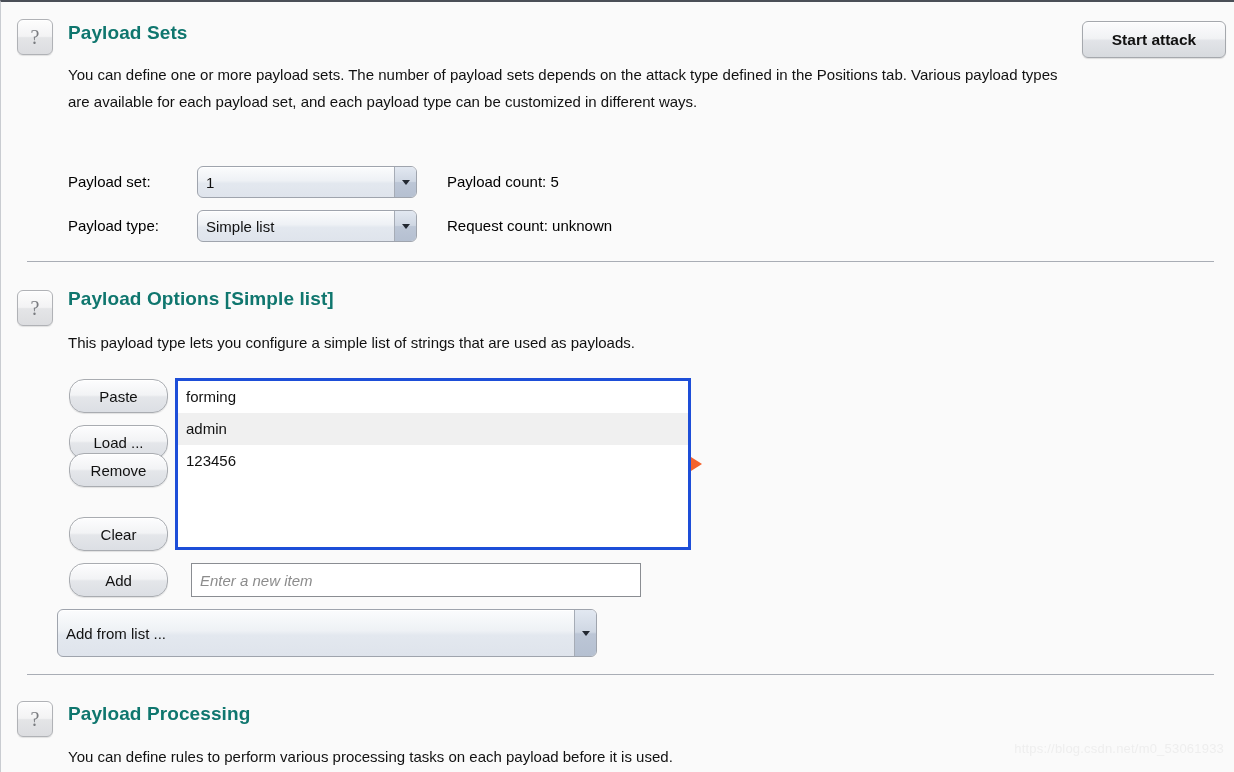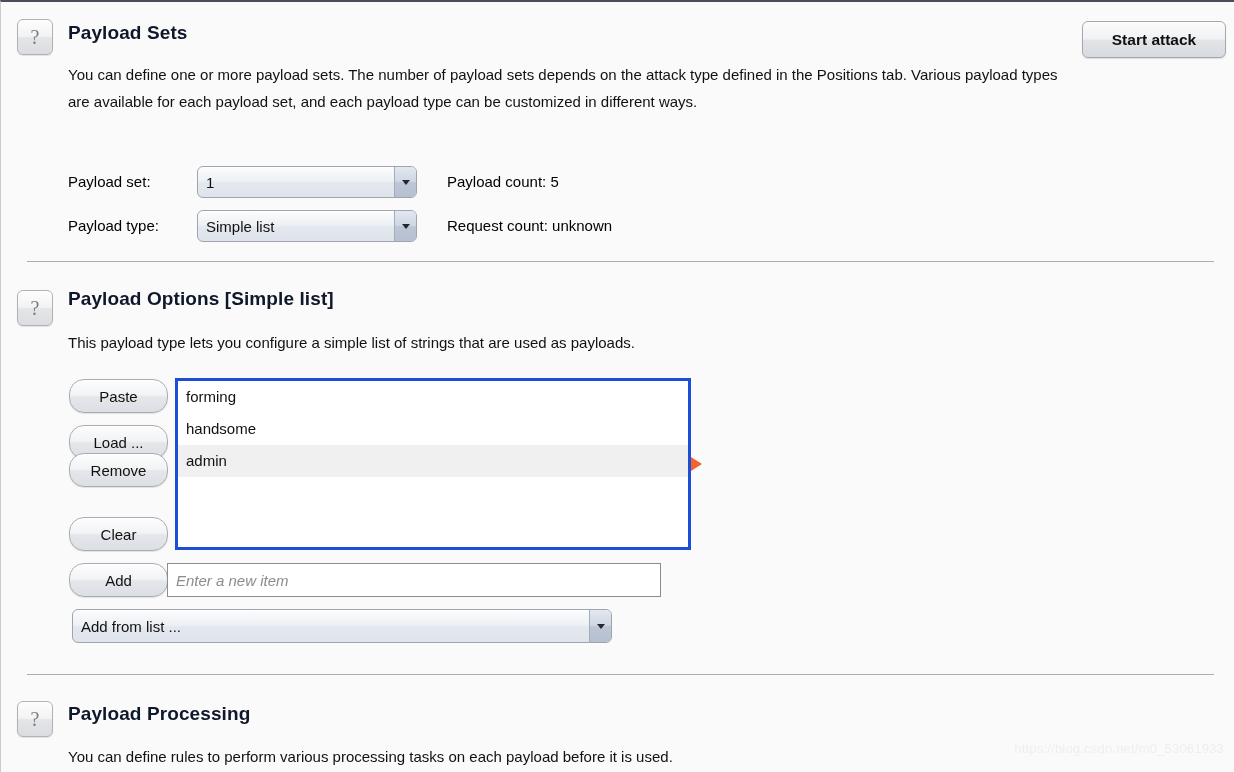--- a/index.html
+++ b/index.html
@@ -45,21 +45,21 @@
     justify-content: center;
     font-size: 20px;
     line-height: 1;
     color: #7a7c80;
     font-family: "Liberation Serif", serif;
     font-weight: normal;
     cursor: pointer;
     user-select: none;
   }
   .sec-title {
-    color: #0f172a;
+    color: #0f766e;
     font-size: 19px;
     font-weight: bold;
     letter-spacing: 0.1px;
     white-space: nowrap;
   }
   .sec-desc {
     font-size: 15px;
     line-height: 27px;
     color: #111111;
     max-width: 1010px;
@@ -171,23 +171,23 @@
     background: #ffffff;
     white-space: nowrap;
     cursor: pointer;
     box-sizing: border-box;
   }
   .plist-row.alt { background: #f0f0f0; }
 
   
   .titem {
     position: absolute;
-    left: 166px;
+    left: 190px;
     top: 561px;
-    width: 494px;
+    width: 450px;
     height: 34px;
     border: 1px solid #8a8d92;
     background: #ffffff;
     box-sizing: border-box;
     font-family: "Liberation Sans", sans-serif;
     font-size: 15px;
     font-style: italic;
     color: #8c8c8c;
     padding: 0 8px;
     outline: none;
@@ -273,29 +273,29 @@
     <div class="sec-desc" style="position:absolute; left:67px; top:327px; width:1010px;">This payload type lets you configure a simple list of strings that are used as payloads.</div>
 
     <div class="pbtn" style="position:absolute; left:68px; top:377px;">Paste</div>
     <div class="pbtn" style="position:absolute; left:68px; top:423px;">Load ...</div>
     <div class="pbtn" style="position:absolute; left:68px; top:451px;">Remove</div>
     <div class="pbtn" style="position:absolute; left:68px; top:515px;">Clear</div>
     <div class="pbtn" style="position:absolute; left:68px; top:561px;">Add</div>
 
     <div class="plist">
       <div class="plist-row">forming</div>
-      <div class="plist-row">handsome</div>
       <div class="plist-row alt">admin</div>
+      <div class="plist-row">123456</div>
     </div>
 
     <div class="marker"></div>
 
     <input class="titem" type="text" placeholder="Enter a new item" value="" style="">
 
-    <div class="combo" style="position:absolute; left:71px; top:607px; width:540px; height:34px;">
+    <div class="combo" style="position:absolute; left:56px; top:607px; width:540px; height:48px;">
       <span class="combo-value">Add from list ...</span>
       <span class="combo-arrow">
           <i class="tri"></i>
         </span>
     </div>
   </div>
 
   <div class="sec-sep" style="position:absolute; left:8px; right:8px; top:672px;"></div>
 
   <div class="section">

